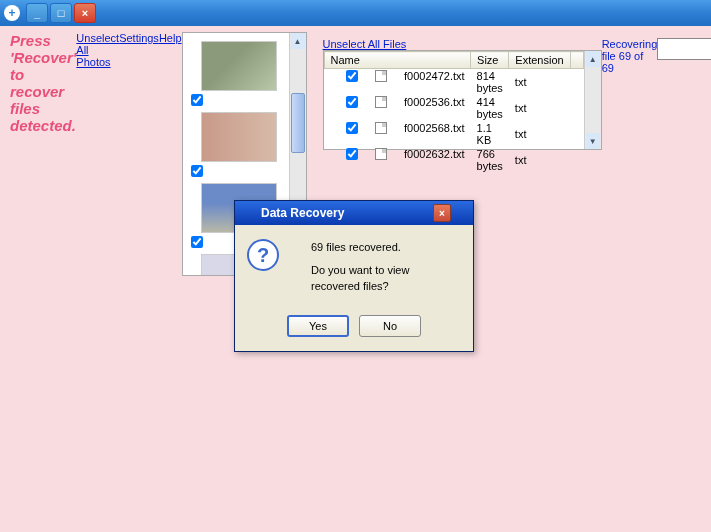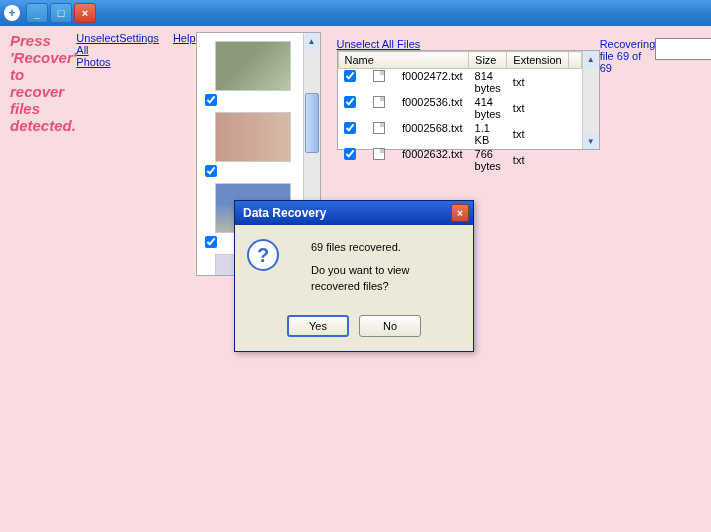--- a/index.html
+++ b/index.html
@@ -12,21 +12,21 @@
 .titlebar .win-controls { display: flex; gap: 2px; }
 .titlebar .win-btn { width: 22px; height: 20px; background: linear-gradient(to bottom, #5aade8, #3e8ed4); border: 1px solid #1e6ec4; border-radius: 3px; display: flex; align-items: center; justify-content: center; color: #fff; font-weight: bold; cursor: pointer; }
 .titlebar .win-btn.close { background: linear-gradient(to bottom, #e87a5a, #d43e2e); border-color: #c42e1e; }
 
 
 .content { background: #f8dce0; padding: 6px 10px; height: calc(100% - 26px); display: flex; flex-direction: row; }
 .instruction { color: #e8507a; font-style: italic; font-size: 15px; font-weight: bold; margin-bottom: 4px; }
 
 .toolbar-row { display: flex; justify-content: space-between; margin-bottom: 2px; }
 .link { color: #0020d0; text-decoration: underline; cursor: pointer; }
-.right-links { display: flex; gap: 14px; }
+.right-links { display: flex; gap: 0; }
 
 
 .photo-container { background: #fff; border: 1px solid #aaa; height: 244px; display: flex; position: relative; }
 .photo-grid { flex: 1; padding: 8px 8px; display: flex; flex-wrap: wrap; gap: 6px 28px; align-content: flex-start; overflow: hidden; }
 .photo-item { width: 90px; display: flex; flex-direction: column; align-items: flex-start; }
 .thumb { width: 76px; height: 50px; border: 1px solid #ccc; margin-left: 10px; margin-bottom: 3px; }
 .cb { width: 12px; height: 12px; }
 .vscroll { width: 17px; background: #e8e8e8; border-left: 1px solid #ccc; position: relative; }
 .vscroll .thumb-bar { position: absolute; left: 1px; right: 1px; top: 60px; height: 60px; background: linear-gradient(to right, #c8daf8, #9abae8); border: 1px solid #7a9ac8; border-radius: 2px; }
 .vscroll .arrow { position: absolute; left: 1px; right: 1px; height: 16px; background: #d8e8f8; display:flex; align-items:center; justify-content:center; font-size:8px; color:#456; }
@@ -46,32 +46,32 @@
 .t10 { background: linear-gradient(180deg,#8ab8d8,#6898c8); }
 .t11 { background: linear-gradient(135deg,#485838,#788858); }
 .t12 { background: linear-gradient(90deg,#000 20%,#c8a878 30%,#000 80%); width:76px; height:40px; }
 
 .files-section { margin-top: 6px; padding-left: 16px; }
 .file-container { background: #fff; border: 1px solid #aaa; height: 100px; display: flex; }
 .file-table { flex: 1; }
 .file-table table { width: 100%; border-collapse: collapse; }
 .file-table th { text-align: left; font-weight: normal; background: linear-gradient(to bottom,#fdfdfd,#ece9d8); border: 1px solid #c8c8b8; padding: 2px 6px; height: 16px; }
 .file-table td { padding: 1px 6px; }
-.file-table td.name-cell { display:flex; align-items:center; gap:17px; }
+.file-table td.name-cell { display:flex; align-items:center; gap:17px;margin-left:16px; }
 .file-icon { width:12px; height:12px; background:#fff; border:1px solid #888; display:inline-block; position:relative; }
 .file-icon::after { content:''; position:absolute; top:0; right:0; width:4px; height:4px; background:#ccc; }
 
 .status { color: #0020d0; margin-top: 6px; }
 
 .progress-container { margin-top: 6px; height: 22px; background: #fff; border: 1px solid #888; padding: 2px; display: flex; gap: 2px; }
 .progress-block { flex: 1; background: #1e3eb8; }
 
 
 .dialog { position: absolute; left: 234px; top: 200px; width: 240px; background: #ece9d8; border: 1px solid #0a246a; box-shadow: 2px 2px 6px rgba(0,0,0,0.3); }
-.dialog-title { height: 24px; background: linear-gradient(to bottom,#2a6ae0,#0a3ab0); display: flex; align-items: center; padding: 0 4px; color:#fff; font-weight:bold; }
+.dialog-title { height: 24px; background: linear-gradient(to bottom,#2a6ae0,#0a3ab0); display: flex; align-items: center; padding: 0 22px; color:#fff; font-weight:bold; }
 .dialog-title .dt-text { flex:1; padding-left:4px; font-size:12px; }
 .dialog-title .dt-close { width:18px; height:18px; background:linear-gradient(to bottom,#e87a5a,#c84a3a); border:1px solid #8a3a2a; border-radius:2px; display:flex; align-items:center; justify-content:center; color:#fff; font-size:10px; cursor:pointer; }
 .dialog-body { padding: 14px 12px 8px; display:flex; gap:12px; }
 .q-icon { width:32px; height:32px; border-radius:50%; background:#fff; border:2px solid #3a6ad0; display:flex; align-items:center; justify-content:center; color:#3a6ad0; font-size:20px; font-weight:bold; flex-shrink:0; }
 .dialog-text { font-size:11px; line-height:1.5; }
 .dialog-text div { margin-bottom:6px;margin-left:20px; }
 .dialog-buttons { display:flex; justify-content:center; gap:10px; padding: 6px 0 14px; }
 .dialog-buttons button { width:62px; height:22px; background:linear-gradient(to bottom,#fdfdfd,#ece9d8); border:1px solid #888; border-radius:3px; cursor:pointer; font-family:inherit; font-size:11px; }
 .dialog-buttons button.default { border:2px solid #3a6ad0; }
 </style>

